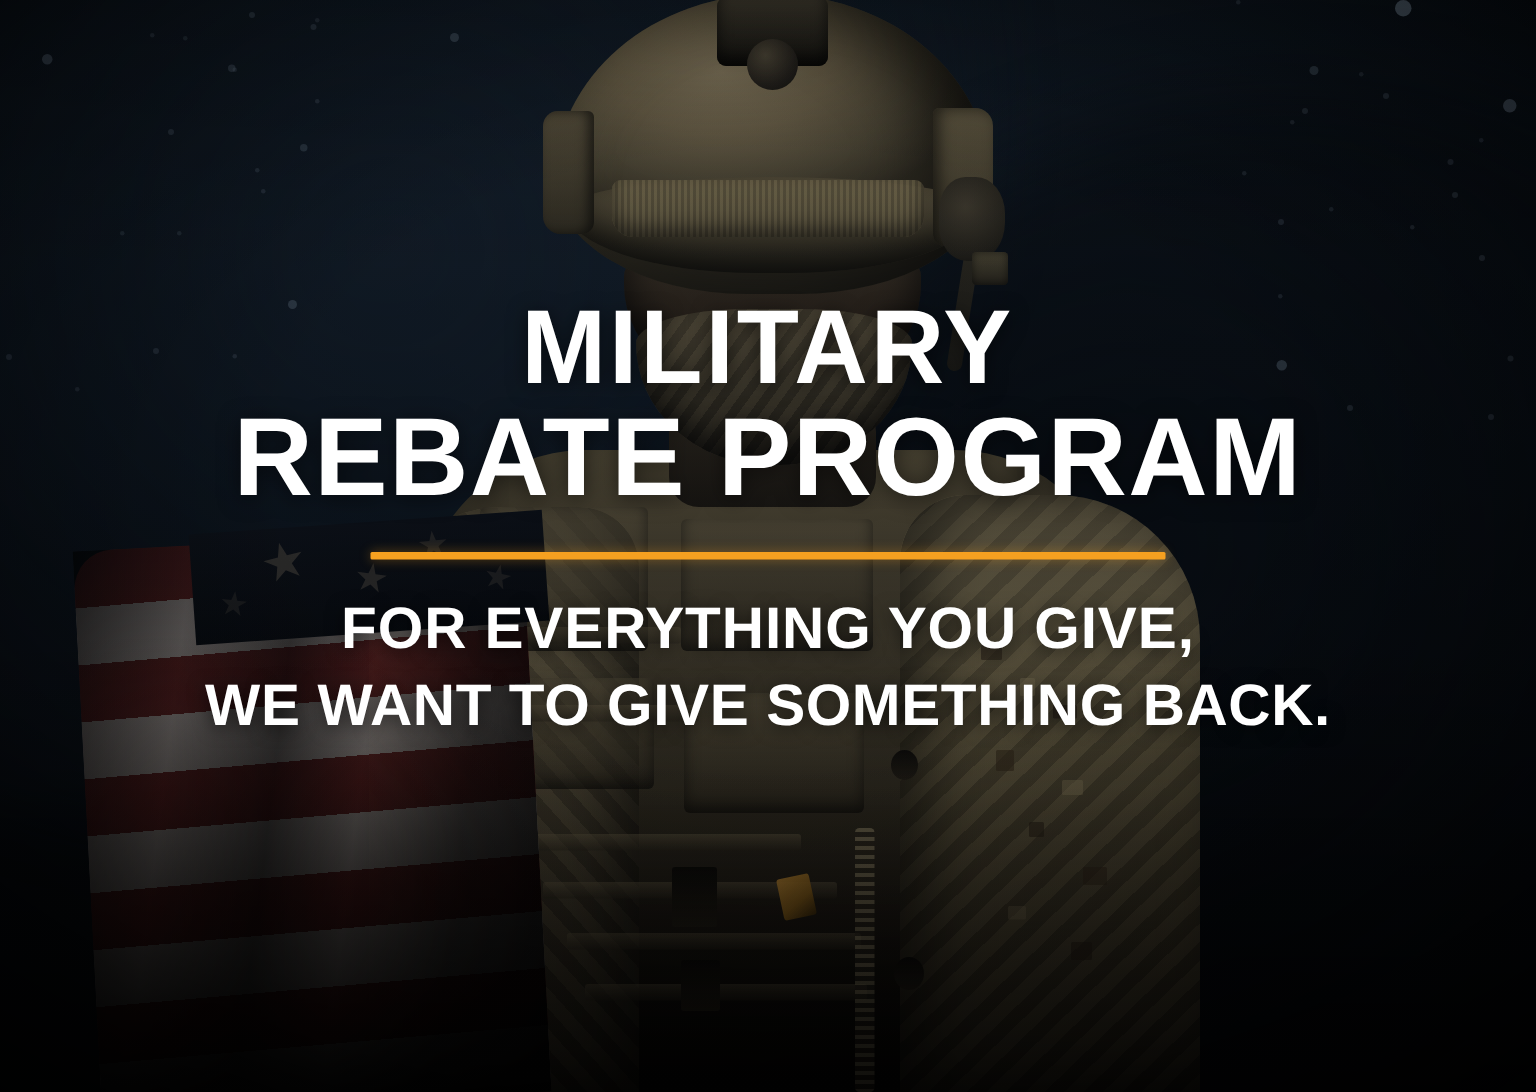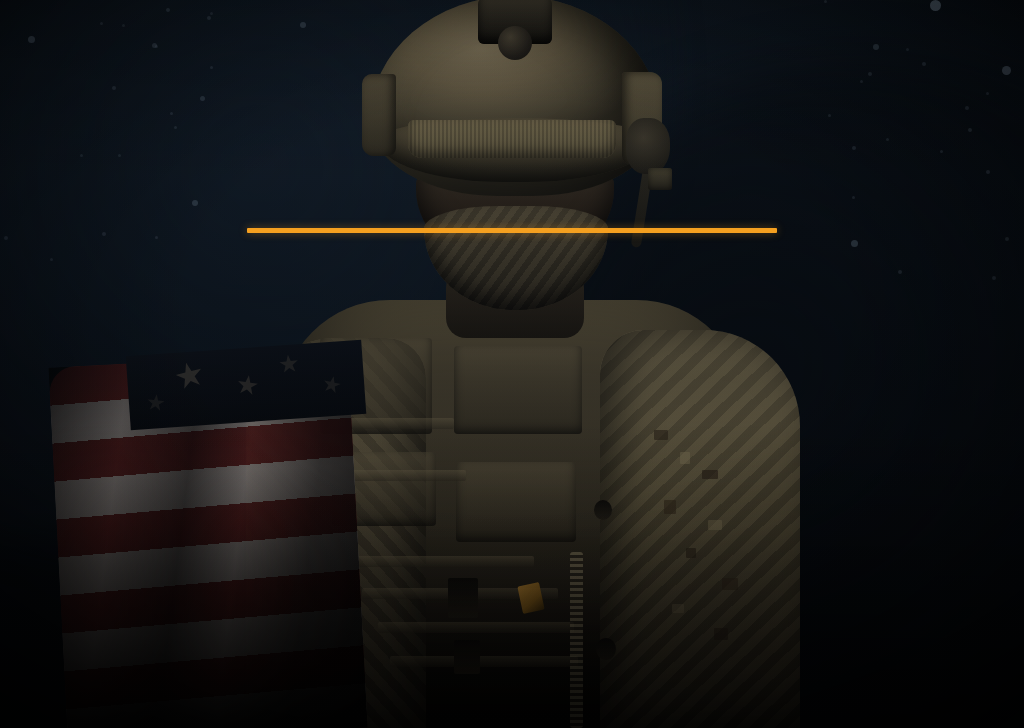--- a/index.html
+++ b/index.html
@@ -452,18 +452,26 @@
     <span class="star" style="left:278px; top:352px; transform:rotate(-6deg); font-size:24px; opacity:.55;">★</span>
     <span class="star" style="left:322px; top:374px; transform:rotate(12deg); font-size:22px; opacity:.45;">★</span>
     <span class="star" style="left:146px; top:392px; transform:rotate(6deg);  font-size:22px; opacity:.4;">★</span>
   </div>
 
   <div class="scrim"></div>
   <div class="vignette"></div>
 
   <div class="content">
 
+    <h1 class="headline">
+      <span class="l1">MILITARY</span>
+      <span class="l2">REBATE PROGRAM</span>
+    </h1>
 
     <div class="divider" style="background: rgb(245, 160, 32);"></div>
 
+    <h2 class="subhead">
+      <span class="s1">FOR EVERYTHING YOU GIVE,</span>
+      <span class="s2">WE WANT TO GIVE SOMETHING BACK.</span>
+    </h2>
 
   </div>
 </div>
 
 </body></html>

